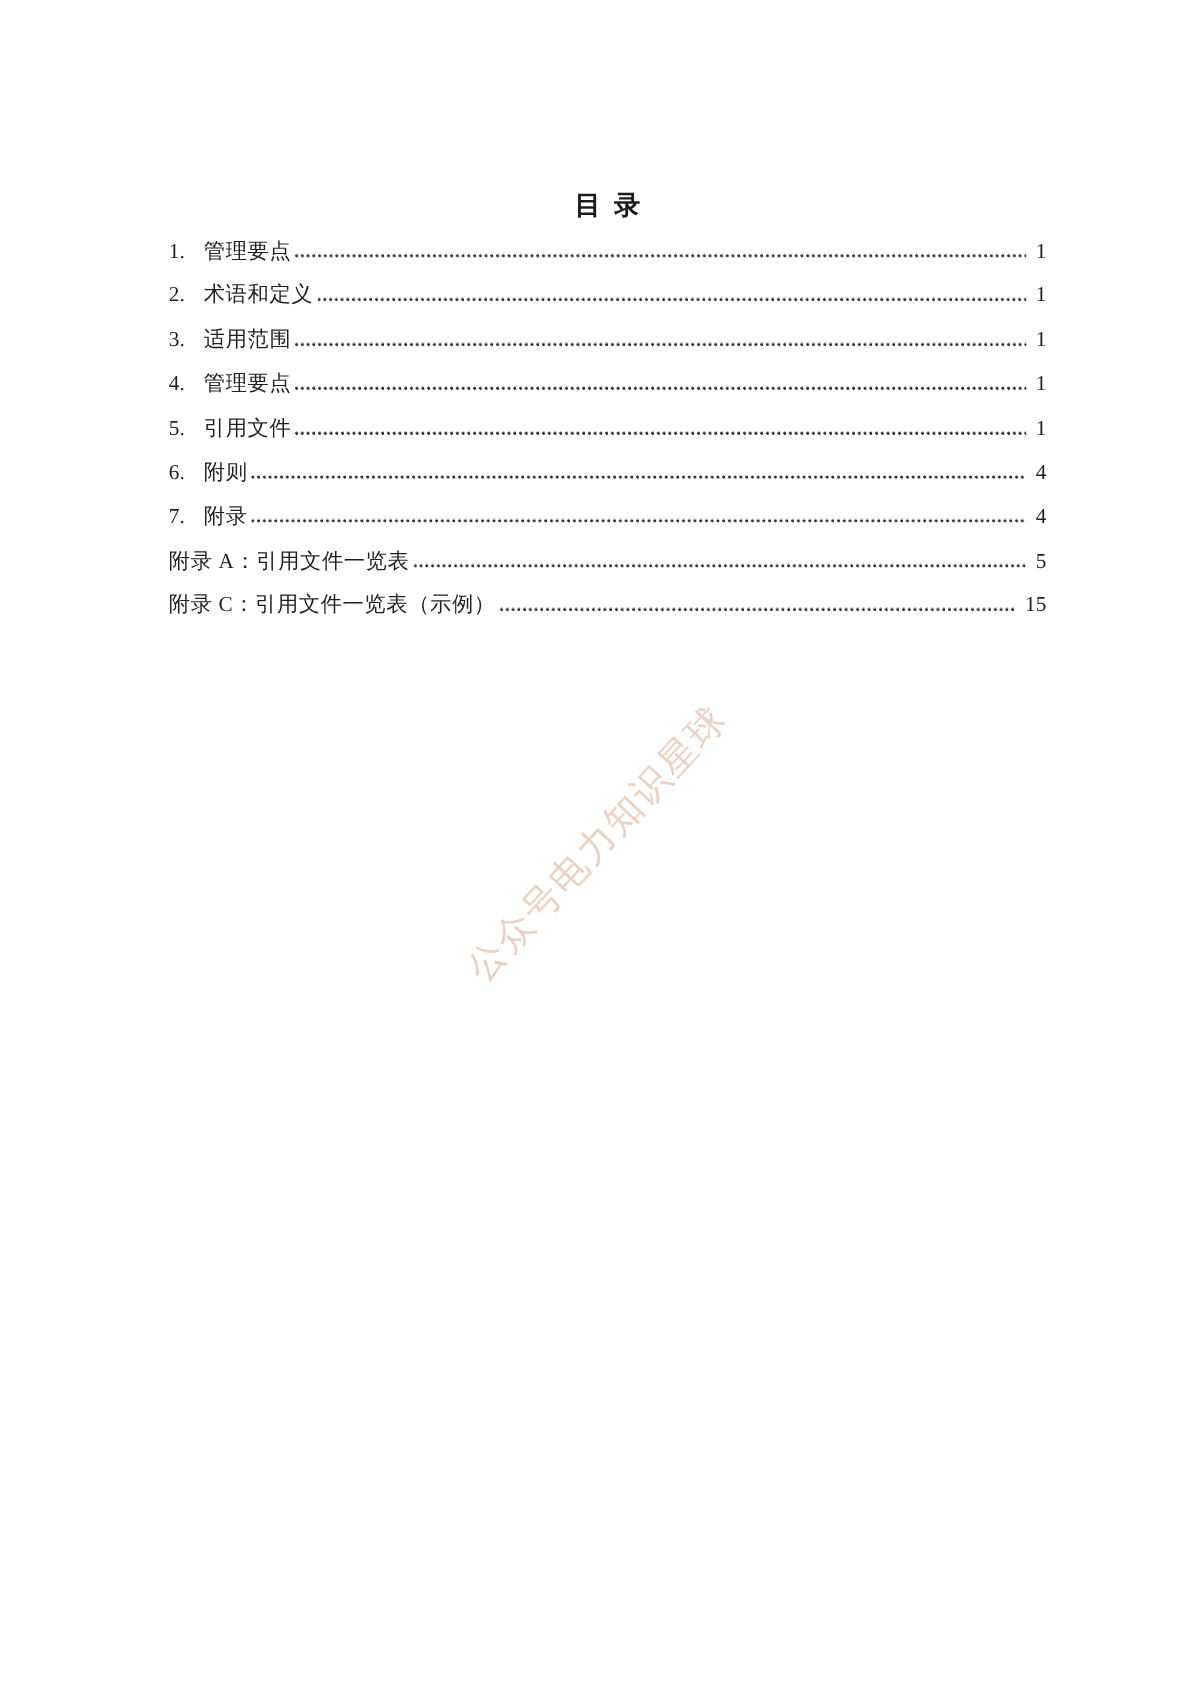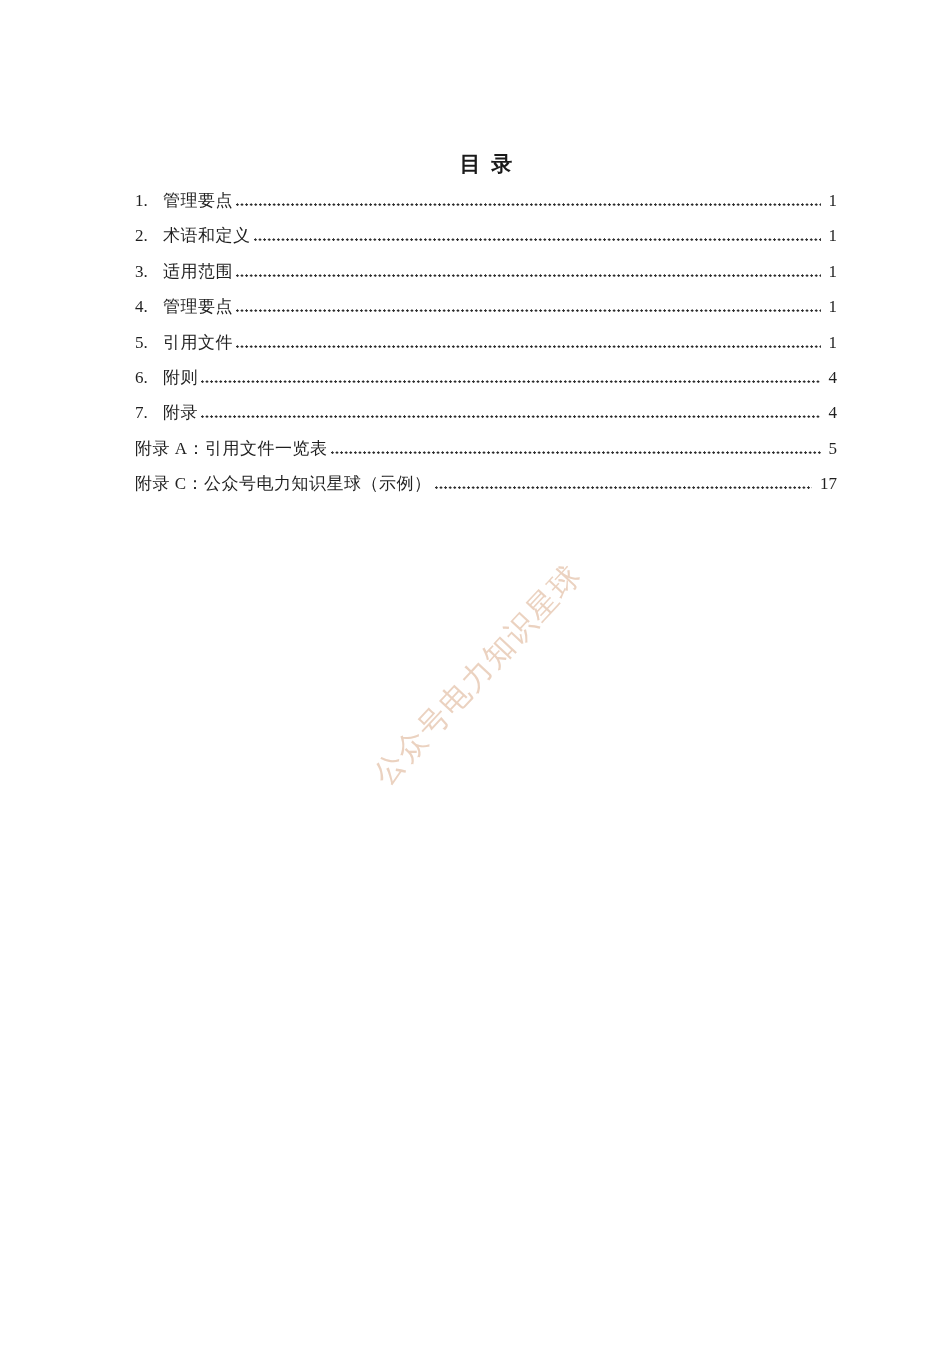--- a/index.html
+++ b/index.html
@@ -128,20 +128,20 @@
       <span class="toc-page">4</span>
     </div>
     <div class="toc-row">
       <span class="toc-num"></span>
         <span class="toc-title">附录 A：引用文件一览表</span>
       <span class="toc-leader"></span>
       <span class="toc-page">5</span>
     </div>
     <div class="toc-row">
       <span class="toc-num"></span>
-        <span class="toc-title">附录 C：公众号电力知识星球（示例）</span>
+        <span class="toc-title">附录 C：引用文件一览表（示例）</span>
       <span class="toc-leader"></span>
-      <span class="toc-page">17</span>
+      <span class="toc-page">15</span>
     </div>
   </div>
 </div>
 
 <div class="watermark">公众号电力知识星球</div>
 
 </body></html>

